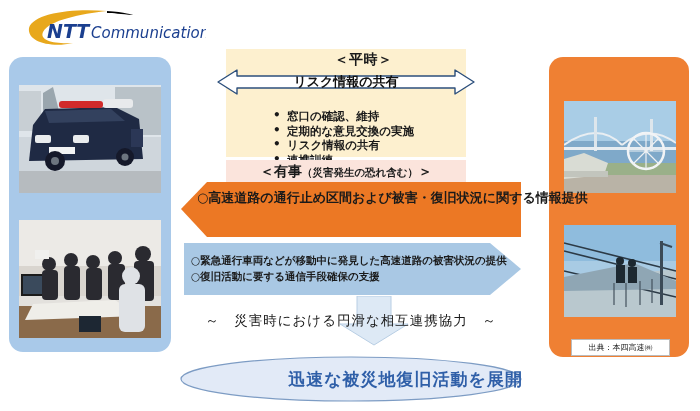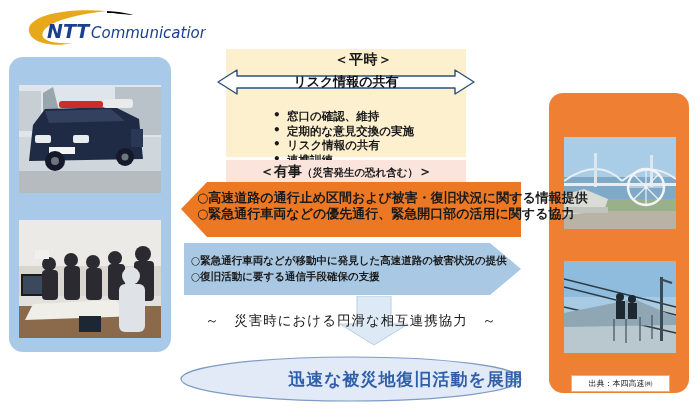--- a/index.html
+++ b/index.html
@@ -15,21 +15,21 @@
   .jb-logo{position:absolute;left:505px;top:4px;width:185px;height:44px;}
   .jb-mark{position:absolute;left:0;top:4px;width:62px;height:26px;}
   .jb-title{position:absolute;left:68px;top:0px;font-size:25px;font-weight:bold;color:#111;
             letter-spacing:2px;line-height:30px;white-space:nowrap;}
   .jb-sub{position:absolute;left:0px;top:30px;font-size:9.5px;font-weight:bold;color:#111;
           letter-spacing:0.3px;white-space:nowrap;}
 
   
   .panel{position:absolute;border-radius:14px;}
   .panel-left{left:8px;top:57px;width:162px;height:295px;background:#a9c9e9;}
-  .panel-right{left:548px;top:57px;width:140px;height:300px;background:#ef8033;margin-top:36px;}
+  .panel-right{left:548px;top:57px;width:140px;height:300px;background:#ef8033;}
 
   .photo{position:absolute;overflow:hidden;background:#ccc;}
   .photo-van{left:10px;top:28px;width:142px;height:108px;}
   .photo-room{left:10px;top:163px;width:142px;height:118px;}
   .photo-bridge{left:15px;top:44px;width:112px;height:92px;}
   .photo-cable{left:15px;top:168px;width:112px;height:92px;}
 
   .caption-box{position:absolute;left:22px;top:282px;width:97px;height:15px;background:#fff;
     border:1px solid #bbb;font-size:8px;color:#222;display:flex;align-items:center;
     justify-content:center;white-space:nowrap;}
@@ -205,21 +205,20 @@
   </ul>
 
   <div class="emg-bg"></div>
   <div class="emg-title"><span>＜有事</span><span class="small">（災害発生の恐れ含む）</span><span>＞</span></div>
 
   <svg class="arrow-orange" viewBox="0 0 340 55">
     <path d="M0 27 L26 0 L340 0 L340 55 L26 55 Z" fill="#ec7824"></path>
   </svg>
   <div class="arrow-orange-text">
     <div>○高速道路の通行止め区間および被害・復旧状況に関する情報提供</div>
-    <div>○緊急通行車両などの優先通行、緊急開口部の活用に関する協力</div>
   </div>
 
   <svg class="arrow-blue" viewBox="0 0 337 52">
     <path d="M0 0 L306 0 L337 26 L306 52 L0 52 Z" fill="#a9c8e4"></path>
   </svg>
   <div class="arrow-blue-text">
     <div>○緊急通行車両などが移動中に発見した高速道路の被害状況の提供</div>
     <div>○復旧活動に要する通信手段確保の支援</div>
   </div>
 

